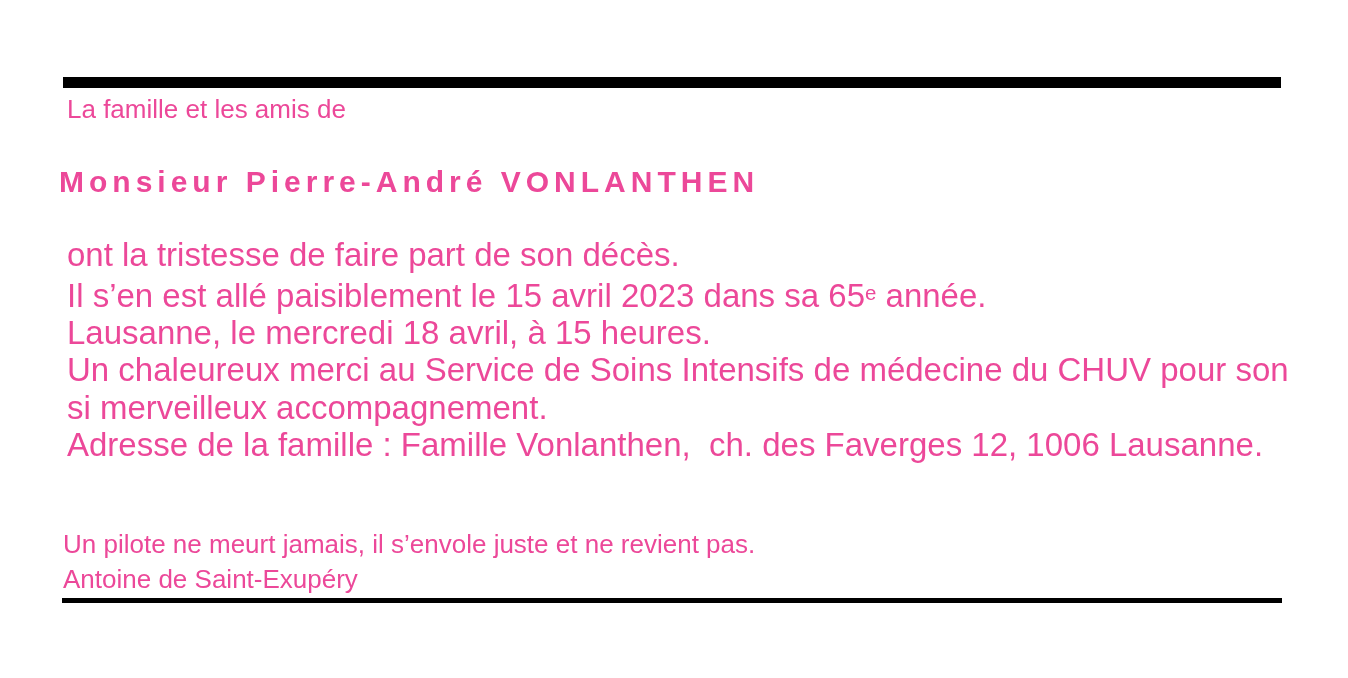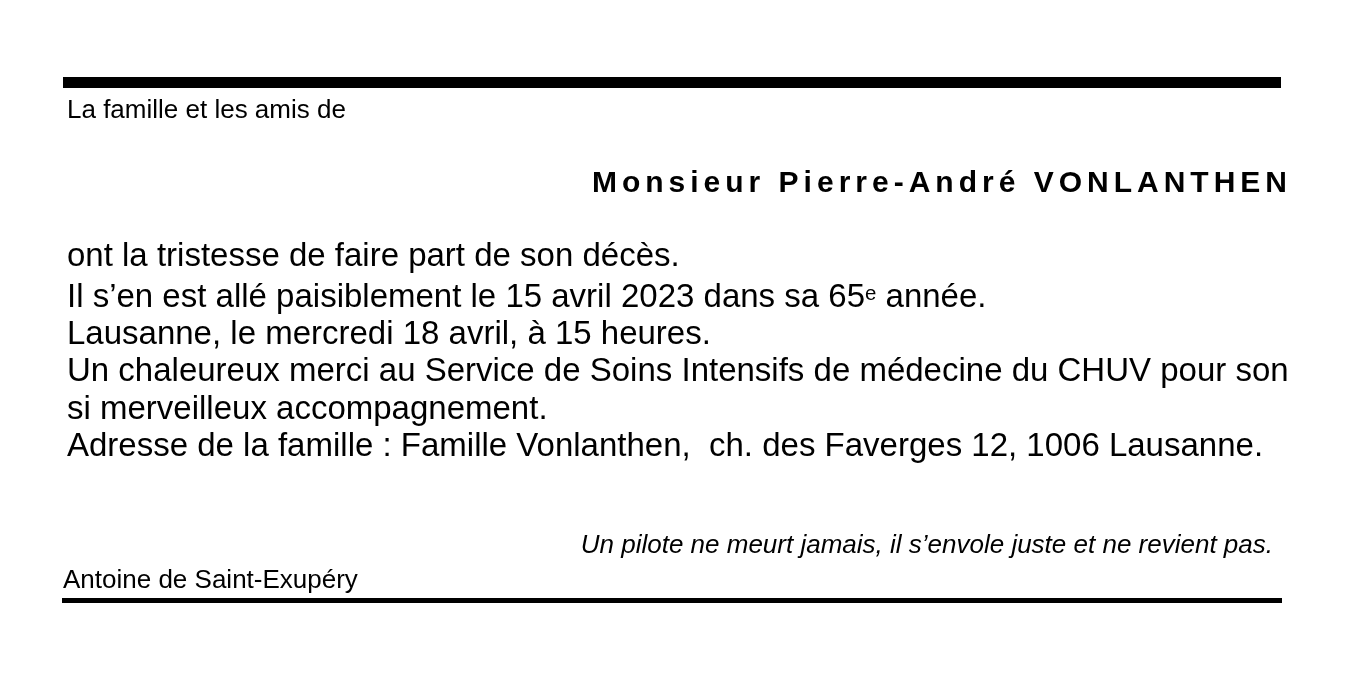--- a/index.html
+++ b/index.html
@@ -1,42 +1,42 @@
 <!DOCTYPE html>
 <html lang="fr"><head>
 <meta charset="utf-8">
 <style>
   html, body { margin: 0; padding: 0; }
   .page {
     position: relative;
     width: 1348px;
     height: 678px;
     background: #ffffff;
-    color: #000000;
+    color: #ec4899;
     font-family: "Liberation Sans", sans-serif;
     overflow: hidden;
   }
   .rule-top {
     position: absolute;
     left: 63px; top: 77px;
     width: 1218px; height: 11px;
     background: #000000;
   }
   .intro {
     position: absolute;
     left: 67px; top: 91px;
     font-size: 26px;
     line-height: 37px;
     white-space: pre-wrap;
   }
   .name {
     position: absolute;
-    left: 74px; top: 163px;
+    left: 59px; top: 163px;
     width: 1218px;
-    text-align: right;
+    text-align: left;
     font-size: 30px;
     font-weight: bold;
     letter-spacing: 5px;
     line-height: 37px;
     white-space: pre-wrap;
   }
   .body-text {
     position: absolute;
     left: 67px; top: 236px;
     font-size: 33px;
@@ -45,22 +45,20 @@
   .body-line { white-space: pre-wrap; }
   .sup {
     font-size: 0.62em;
     vertical-align: 0.33em;
     white-space: pre-wrap;
   }
   .quote {
     position: absolute;
     left: 63px; top: 526px;
     width: 1210px;
-    text-align: right;
-    font-style: italic;
     font-size: 26px;
     line-height: 37px;
     white-space: pre-wrap;
   }
   .attribution {
     position: absolute;
     left: 63px; top: 561px;
     width: 1217px;
     text-align: left;
     font-size: 26px;

